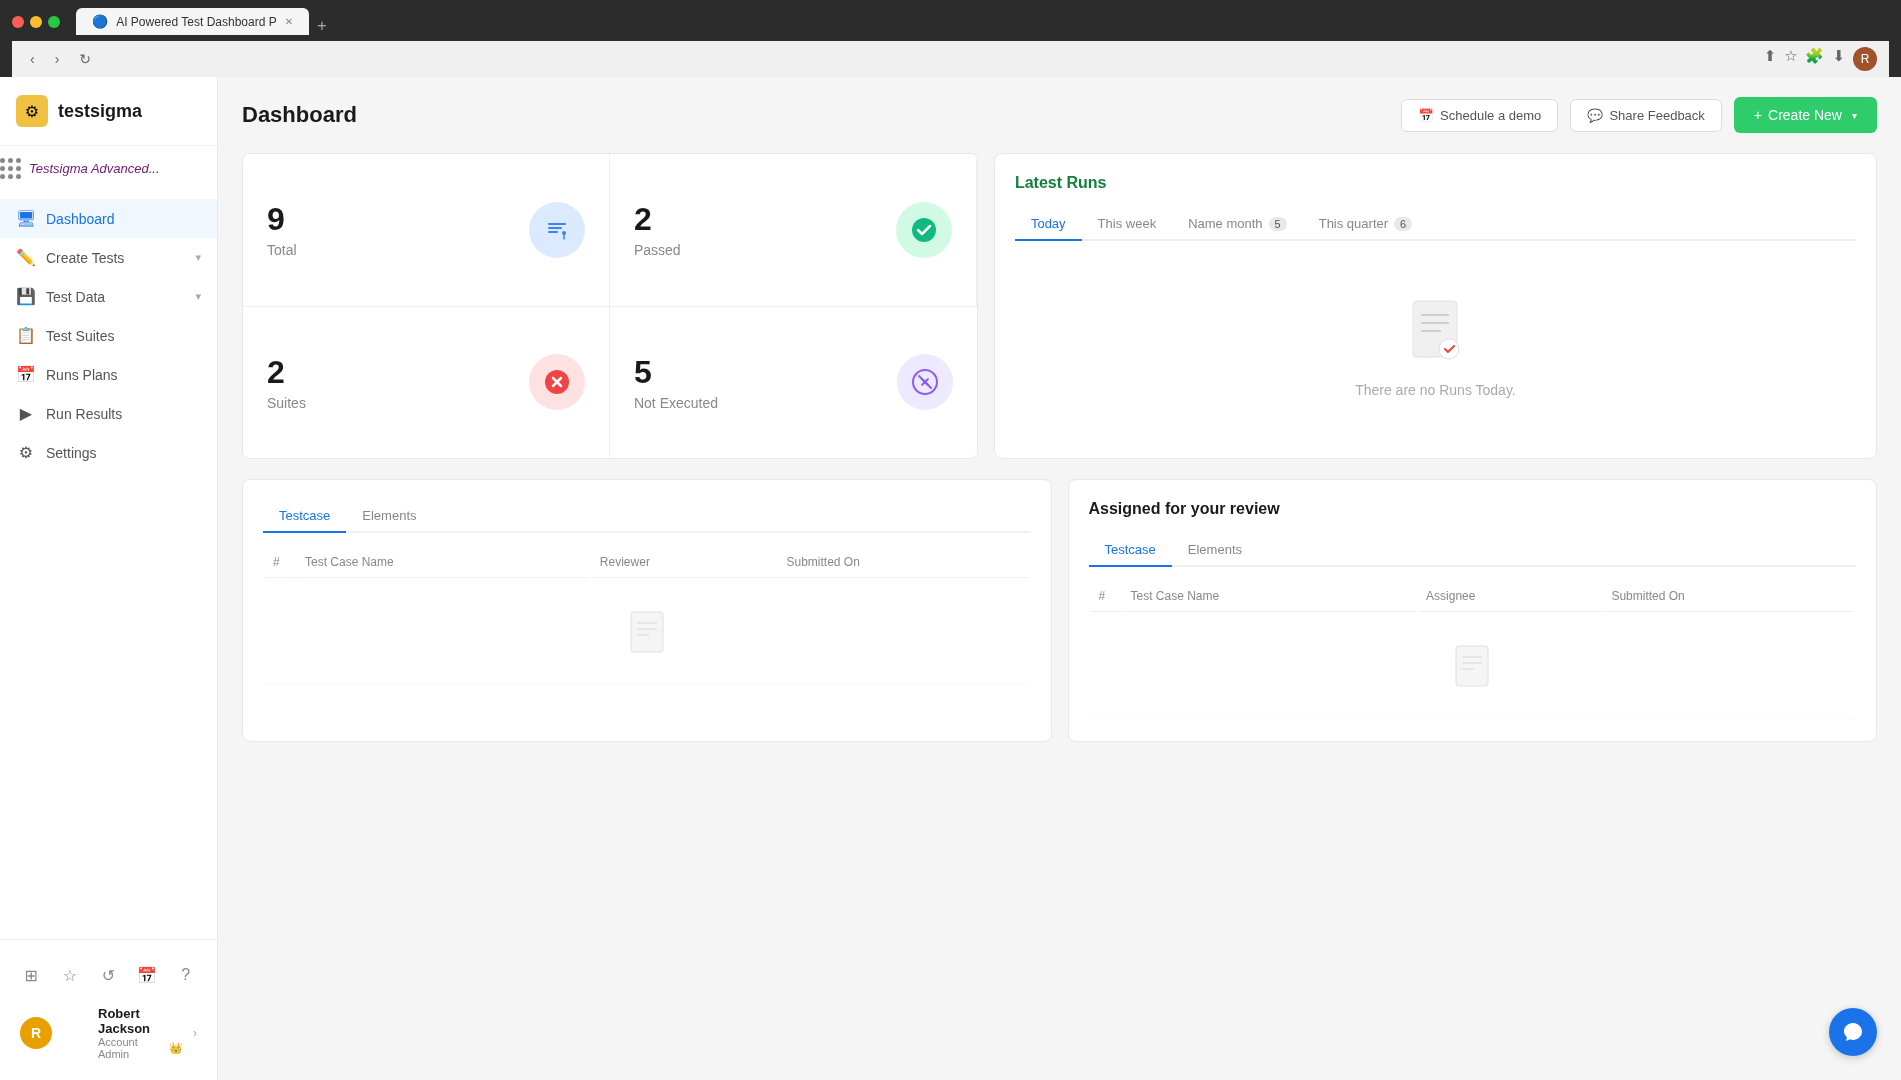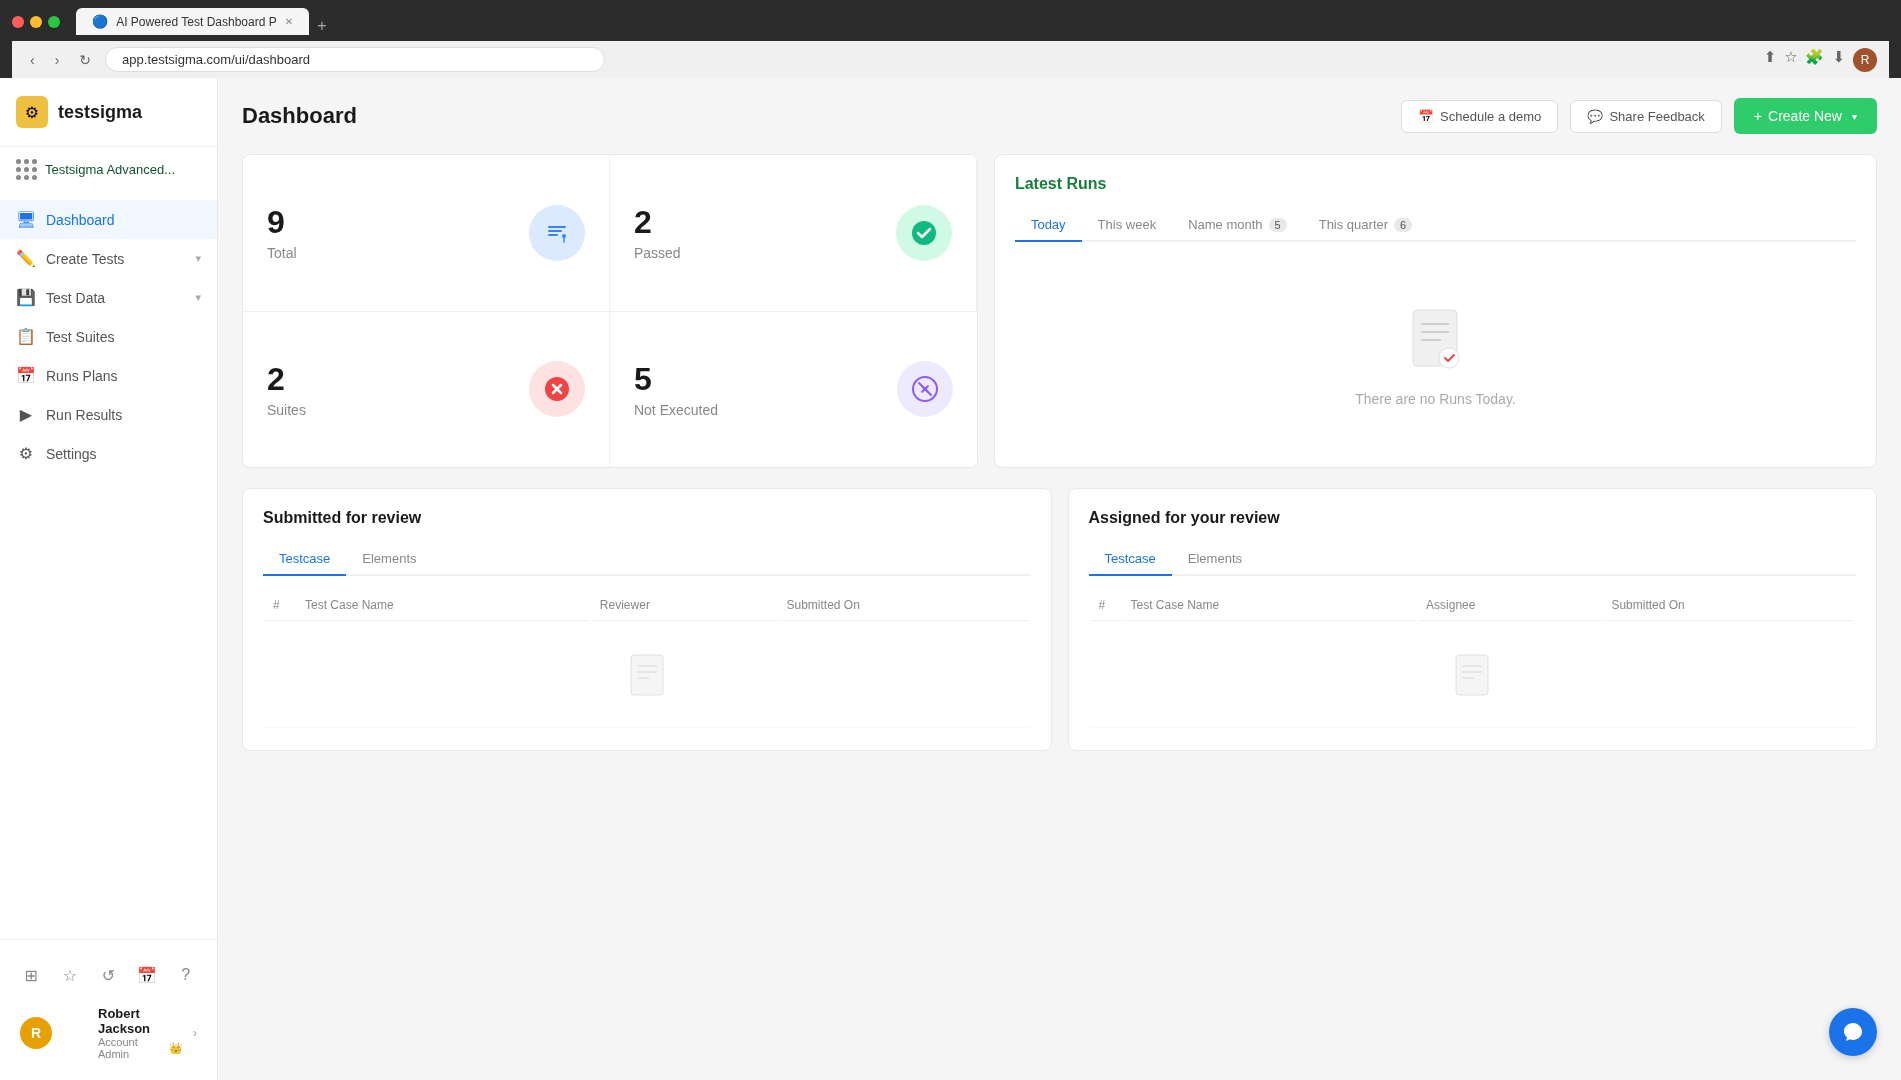--- a/index.html
+++ b/index.html
@@ -23,21 +23,21 @@
     .browser-actions { display: flex; gap: 8px; margin-left: auto; color: #555; font-size: 16px; }
 
     
     .app { display: flex; flex: 1; overflow: hidden; background: #f5f5f5; }
 
     
     .sidebar { width: 218px; background: white; border-right: 1px solid #e8e8e8; display: flex; flex-direction: column; height: 100%; }
     .sidebar-logo { display: flex; align-items: center; gap: 10px; padding: 18px 16px; border-bottom: 1px solid #f0f0f0; }
     .logo-icon { width: 32px; height: 32px; background: #f0c040; border-radius: 6px; display: flex; align-items: center; justify-content: center; font-size: 16px; }
     .logo-text { font-size: 18px; font-weight: 700; color: #1a1a1a; }
-    .sidebar-workspace { display: flex; align-items: center; gap: 8px; padding: 12px 16px; color: #14532d; font-size: 13px; cursor: pointer; }
+    .sidebar-workspace { display: flex; align-items: center; gap: 8px; padding: 12px 0; color: #701a75; font-size: 13px; cursor: pointer; font-style: italic; }
     .workspace-dots { display: grid; grid-template-columns: repeat(3, 5px); gap: 3px; }
     .workspace-dot { width: 5px; height: 5px; background: #888; border-radius: 50%; }
     .sidebar-nav { flex: 1; padding: 8px 0; }
     .nav-item { display: flex; align-items: center; gap: 10px; padding: 10px 16px; color: #555; font-size: 14px; cursor: pointer; border-radius: 0; transition: background 0.15s; }
     .nav-item.active { background: #f0f7ff; color: #1a73e8; }
     .nav-item .nav-icon { font-size: 16px; width: 20px; text-align: center; }
     .nav-item .chevron { margin-left: auto; font-size: 11px; color: #aaa; }
     .sidebar-bottom { padding: 12px; border-top: 1px solid #f0f0f0; }
     .sidebar-bottom-icons { display: flex; gap: 8px; padding: 8px 4px; justify-content: space-around; }
     .bottom-icon { width: 30px; height: 30px; display: flex; align-items: center; justify-content: center; color: #888; font-size: 16px; cursor: pointer; border-radius: 4px; }
@@ -60,21 +60,21 @@
     .stat-card { padding: 28px 24px; display: flex; align-items: center; justify-content: space-between; background: white; }
     .stat-card:not(:last-child) { border-right: 1px solid #f0f0f0; }
     .stat-number { font-size: 32px; font-weight: 700; color: #1a1a1a; }
     .stat-label { font-size: 14px; color: #888; margin-top: 4px; }
     .stat-icon { width: 56px; height: 56px; border-radius: 50%; display: flex; align-items: center; justify-content: center; font-size: 22px; }
     .stat-icon-total { background: #dbeafe; color: #3b82f6; }
     .stat-icon-passed { background: #d1fae5; color: #10b981; }
     .stat-icon-failed { background: #fee2e2; color: #ef4444; }
     .stat-icon-not-executed { background: #ede9fe; color: #8b5cf6; }
     .latest-runs-title { font-size: 16px; font-weight: 600; color: #15803d; margin-bottom: 16px; }
-    .runs-tabs { display: flex; gap: 0; border-bottom: 2px solid #f0f0f0; margin-bottom: 24px; }
+    .runs-tabs { display: flex; gap: 0; border-bottom: 2px solid #f0f0f0; margin-bottom: 16px; }
     .runs-tab { padding: 8px 16px; font-size: 13px; color: #888; cursor: pointer; position: relative; display: flex; align-items: center; gap: 6px; }
     .runs-tab.active { color: #1a73e8; border-bottom: 2px solid #1a73e8; margin-bottom: -2px; font-weight: 500; }
     .runs-tab .badge { background: #e8e8e8; color: #555; border-radius: 10px; padding: 1px 6px; font-size: 11px; }
     .no-runs { display: flex; flex-direction: column; align-items: center; justify-content: center; padding: 40px; color: #aaa; font-size: 14px; gap: 12px; }
 
     
     .review-row { display: grid; grid-template-columns: 1fr 1fr; gap: 16px; }
     .review-card { background: white; border: 1px solid #e8e8e8; border-radius: 8px; padding: 20px; }
     .review-title { font-size: 16px; font-weight: 600; color: #1a1a1a; margin-bottom: 16px; }
     .review-tabs { display: flex; gap: 0; border-bottom: 2px solid #f0f0f0; margin-bottom: 12px; }
@@ -109,21 +109,20 @@
         <span>AI Powered Test Dashboard P</span>
         <span class="tab-close">✕</span>
       </div>
       <span class="tab-add">+</span>
     </div>
   </div>
   <div class="address-bar-row">
     <button class="nav-btn">‹</button>
     <button class="nav-btn">›</button>
     <button class="nav-btn">↻</button>
-    <div class="address-bar">app.testsigma.com/ui/dashboard</div>
     <div class="browser-actions">
       <span style="font-size:15px; color:#666;">⬆</span>
       <span style="font-size:15px; color:#666;">☆</span>
       <span style="font-size:15px; color:#666;">🧩</span>
       <span style="font-size:15px; color:#666;">⬇</span>
       <span style="width:24px;height:24px;border-radius:50%;background:#a0522d;display:inline-flex;align-items:center;justify-content:center;color:white;font-size:12px;">R</span>
     </div>
   </div>
 </div>
 
@@ -317,21 +316,20 @@
             </svg>
           </div>
           <span>There are no Runs Today.</span>
         </div>
       </div>
     </div>
 
     <div class="review-row">
 
       <div class="review-card">
-        <div class="review-title">Submitted for review</div>
         <div class="review-tabs">
           <div class="review-tab active">Testcase</div>
           <div class="review-tab">Elements</div>
         </div>
         <table class="review-table">
           <thead>
             <tr>
               <th class="col-hash">#</th>
               <th>Test Case Name</th>
               <th>Reviewer</th>

